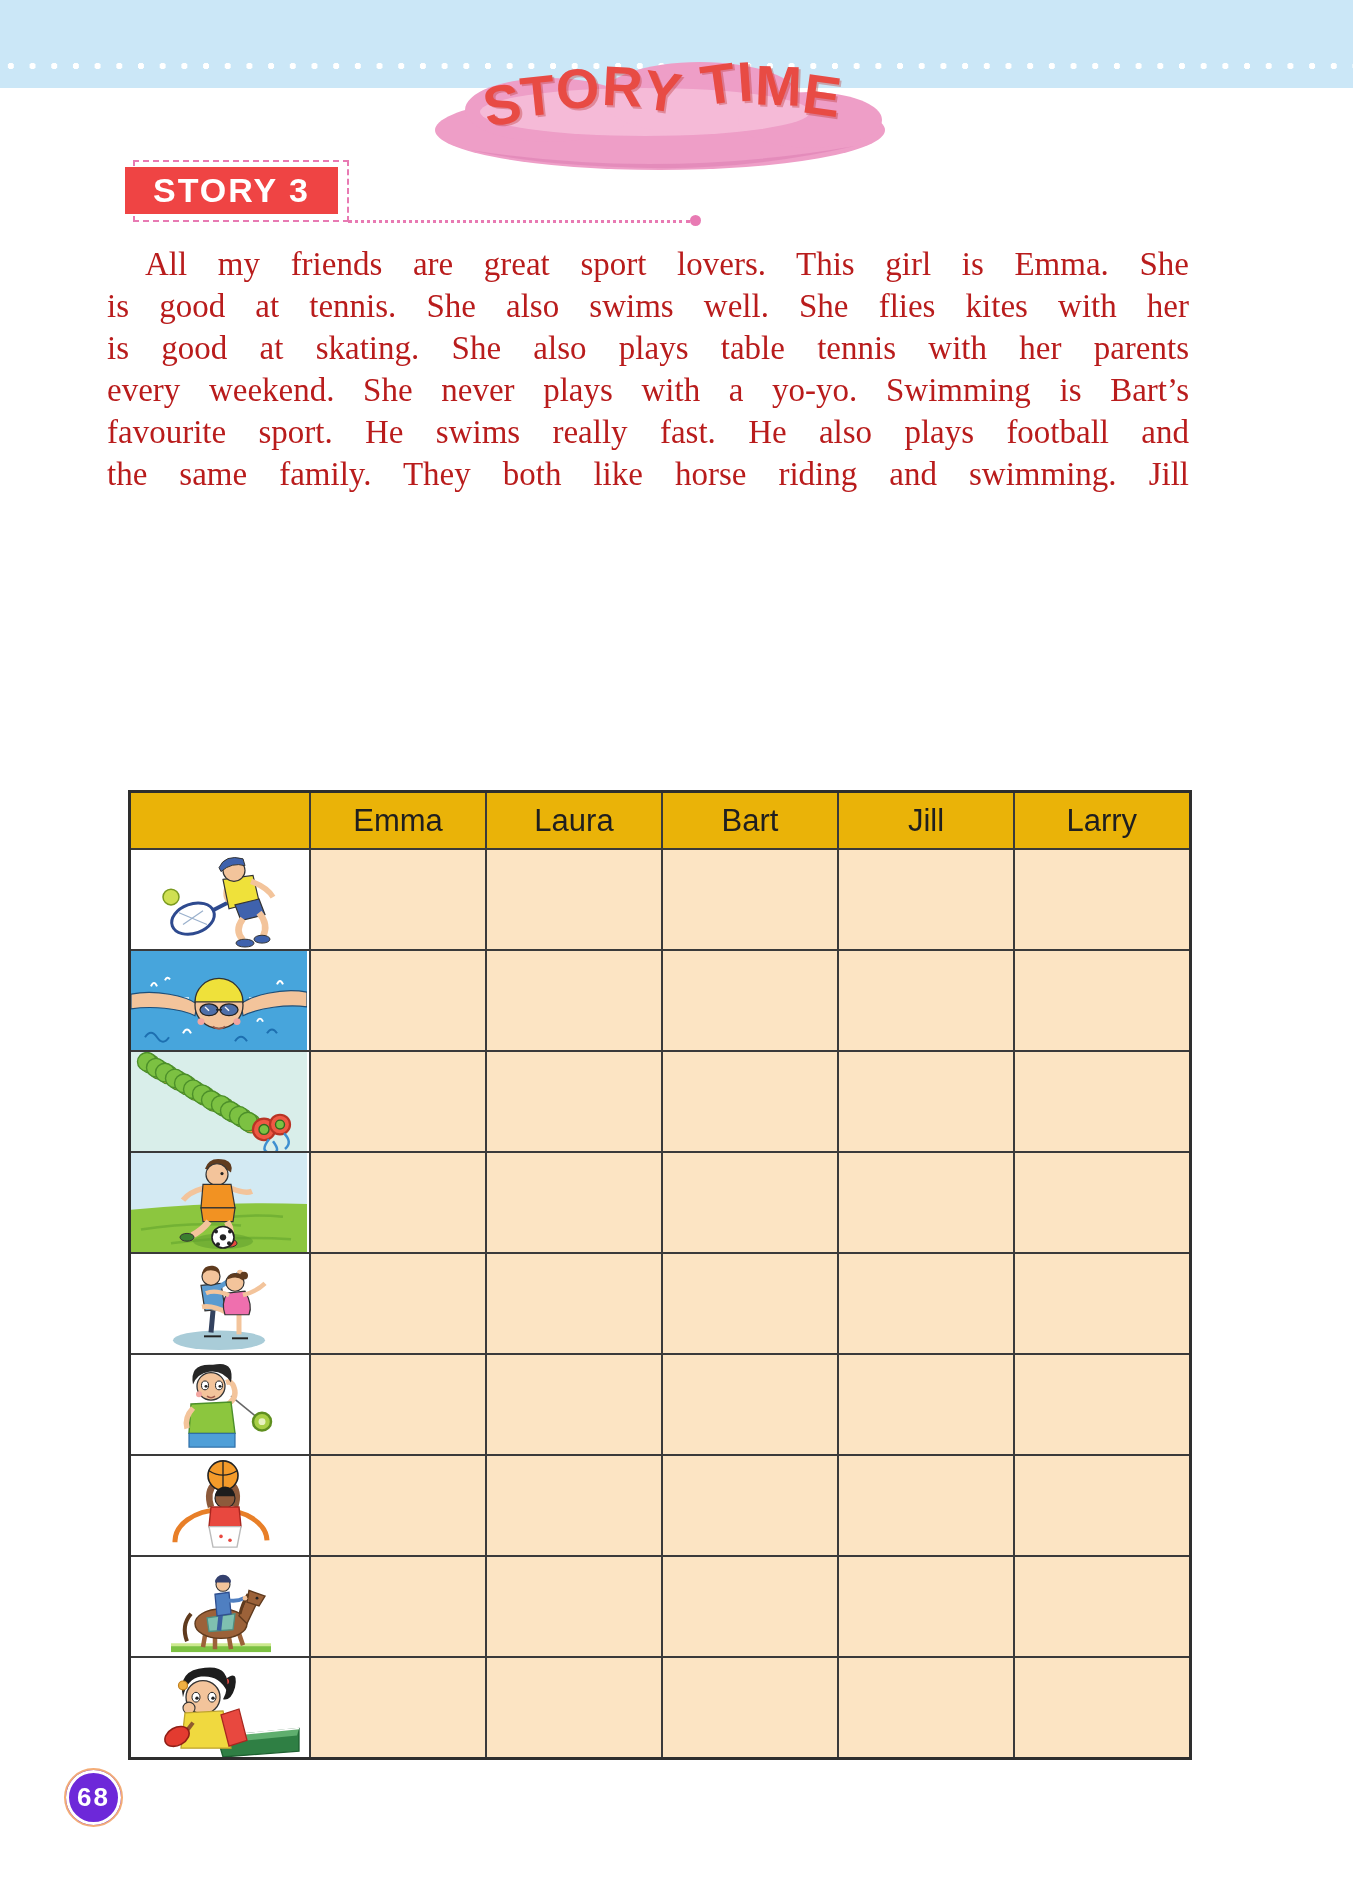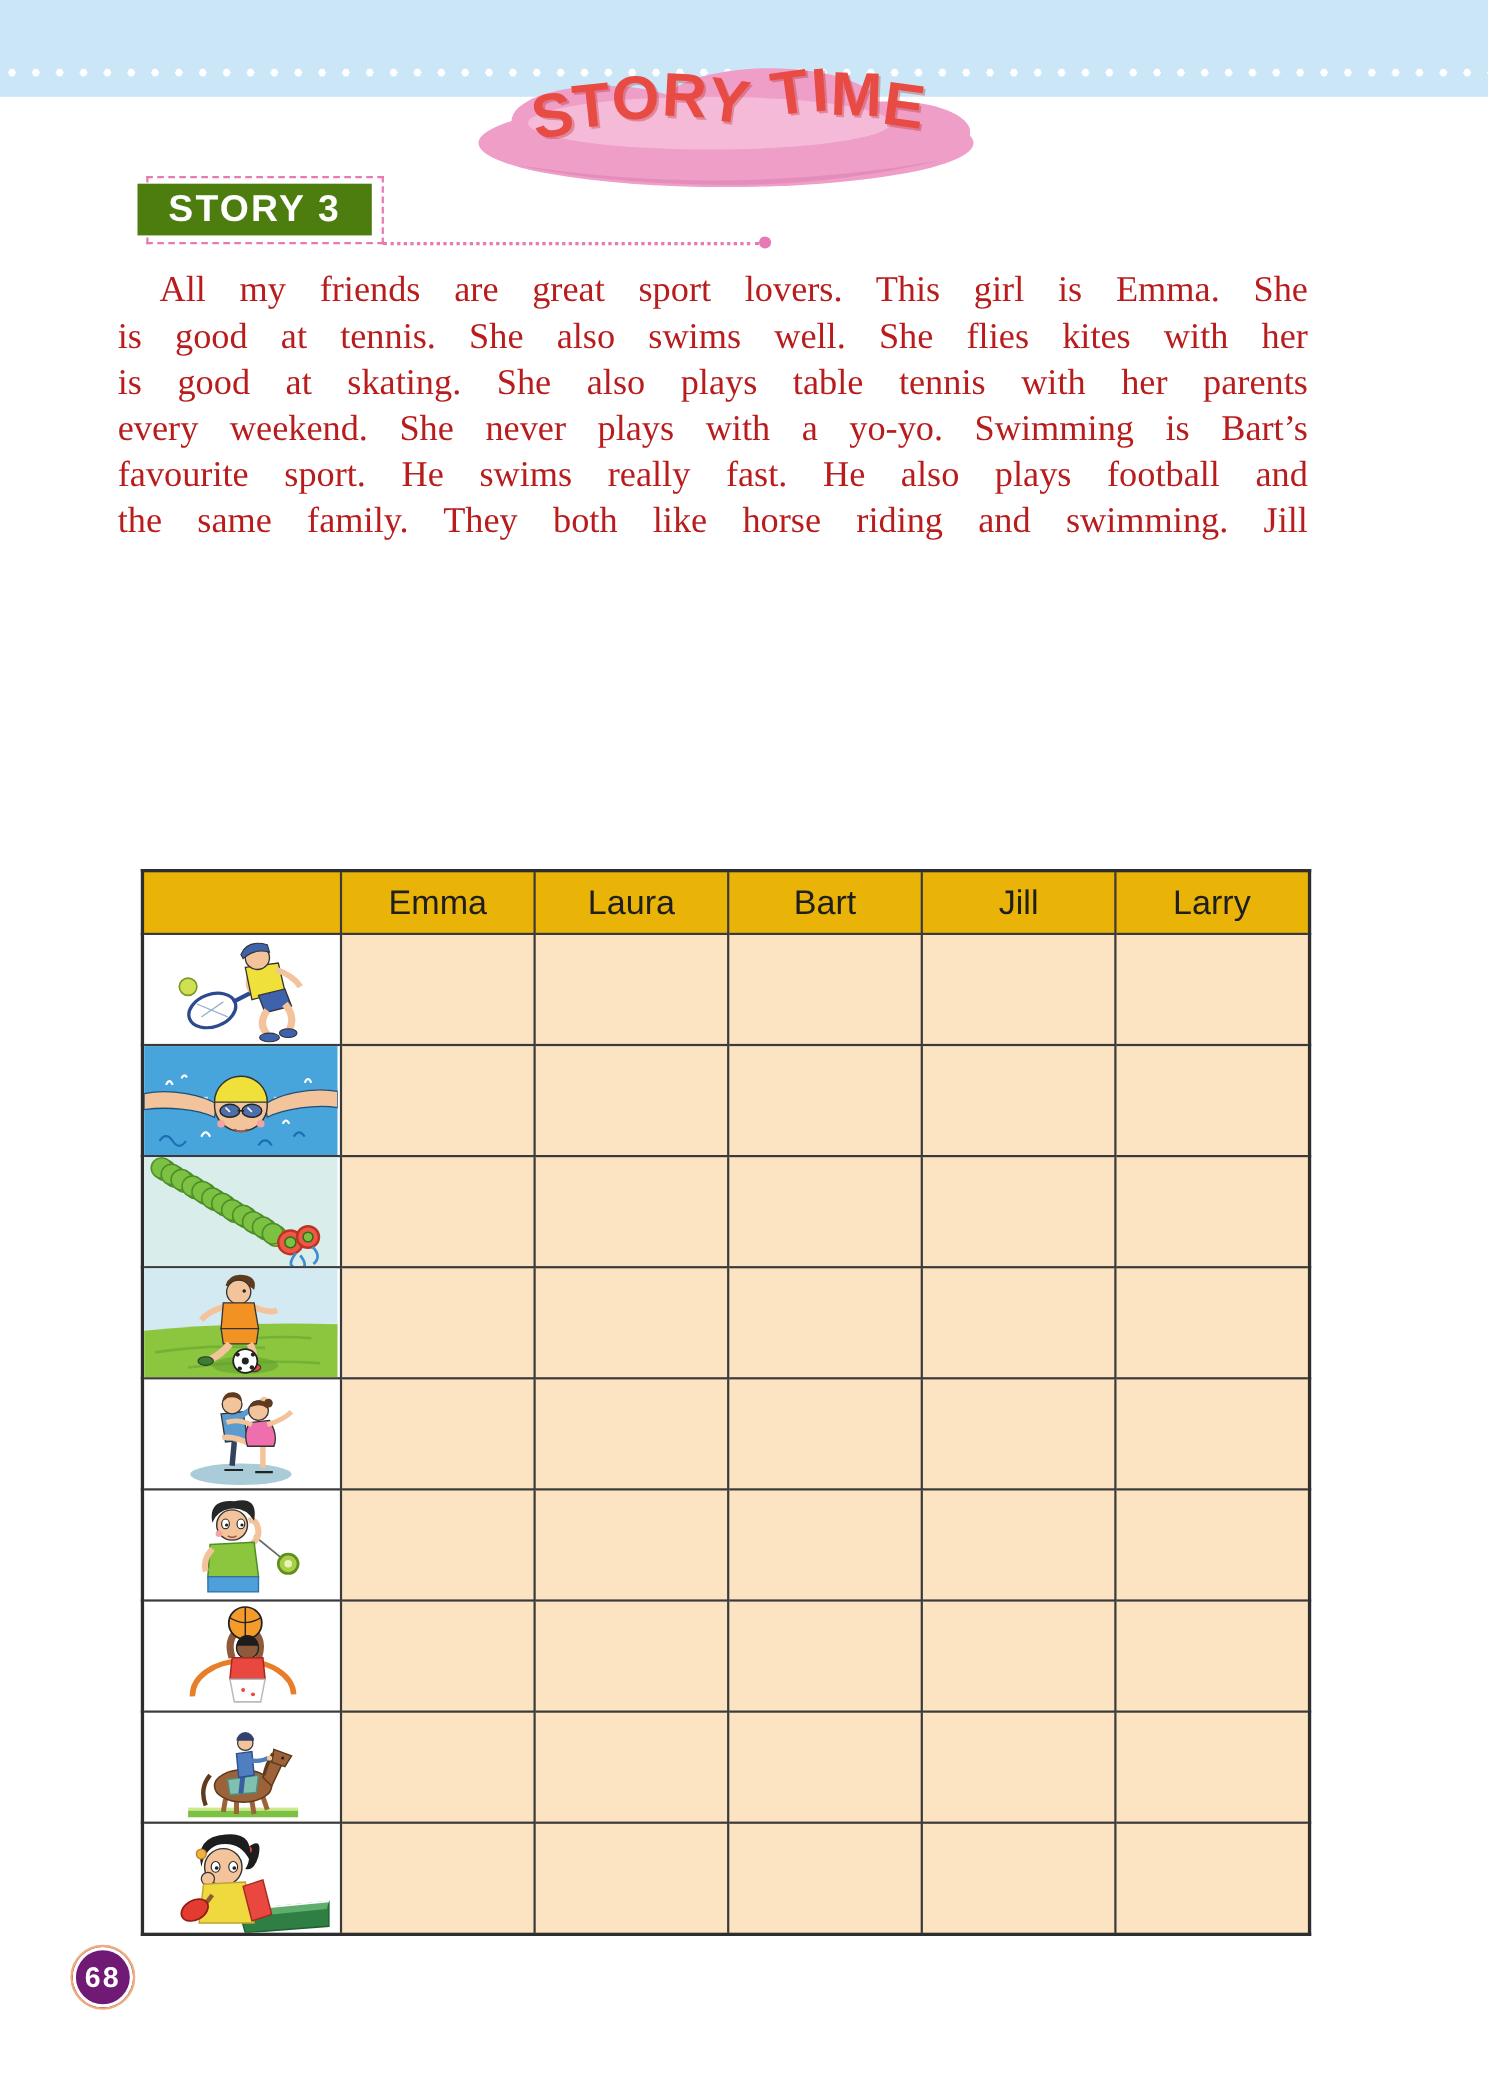--- a/index.html
+++ b/index.html
@@ -15,21 +15,21 @@
   
   .banner{position:absolute;left:410px;top:48px;width:500px;height:135px;}
   .banner svg{position:absolute;left:0;top:0;}
   .banner-title{position:absolute;left:62px;top:10px;width:380px;display:flex;justify-content:center;
     font-weight:bold;font-size:56px;letter-spacing:2px;color:#e84b44;
     text-shadow:2px 2px 0 rgba(186,44,38,.35);white-space:pre;}
 
   
   .story3-dash{position:absolute;left:133px;top:160px;width:212px;height:58px;
     border:2.5px dashed #e87ab3;}
-  .story3-box{position:absolute;left:125px;top:167px;width:213px;height:47px;background:#4d7c0f;
+  .story3-box{position:absolute;left:125px;top:167px;width:213px;height:47px;background:#ef4444;
     display:flex;align-items:center;justify-content:center;color:#ffffff;font-weight:bold;
     font-size:34px;letter-spacing:2px;}
   .story3-trail{position:absolute;left:348px;top:220px;width:342px;border-top:3.5px dotted #e87ab3;}
   .story3-dot{position:absolute;left:690px;top:215px;width:11px;height:11px;border-radius:50%;background:#e87ab3;}
 
   
   .story{position:absolute;left:107px;top:243px;width:1082px;
     font-family:"Liberation Serif",serif;font-size:33px;color:#b91c1c;}
   .line{height:42px;line-height:42px;text-align:justify;text-align-last:justify;white-space:nowrap;}
   .line.first{text-indent:38px;}
@@ -44,21 +44,21 @@
     border:3.5px solid #2e2e2e;}
   table.likes th,table.likes td{border:2.2px solid #3a3a3a;padding:0;}
   table.likes th{height:55px;background:#eab308;font-weight:normal;font-size:31px;color:#1f1f1f;}
   table.likes td{height:99px;}
   td.a{background:#fce4c3;}
   td.img-cell{background:#ffffff;width:178px;}
   .art{display:block;width:176px;height:99px;}
 
   
   .badge{position:absolute;left:64px;top:1768px;width:55px;height:55px;border-radius:50%;
-    background:#701a75;border:2.5px solid #f3ac77;box-shadow:inset 0 0 0 3px #ffffff;
+    background:#6d28d9;border:2.5px solid #f3ac77;box-shadow:inset 0 0 0 3px #ffffff;
     display:flex;align-items:center;justify-content:center;
     color:#ffffff;font-weight:bold;font-size:26px;letter-spacing:2px;}
 </style>
 </head>
 <body>
 
 <div id="page">
 
   <div class="band">
     <div class="band-dots"></div>

